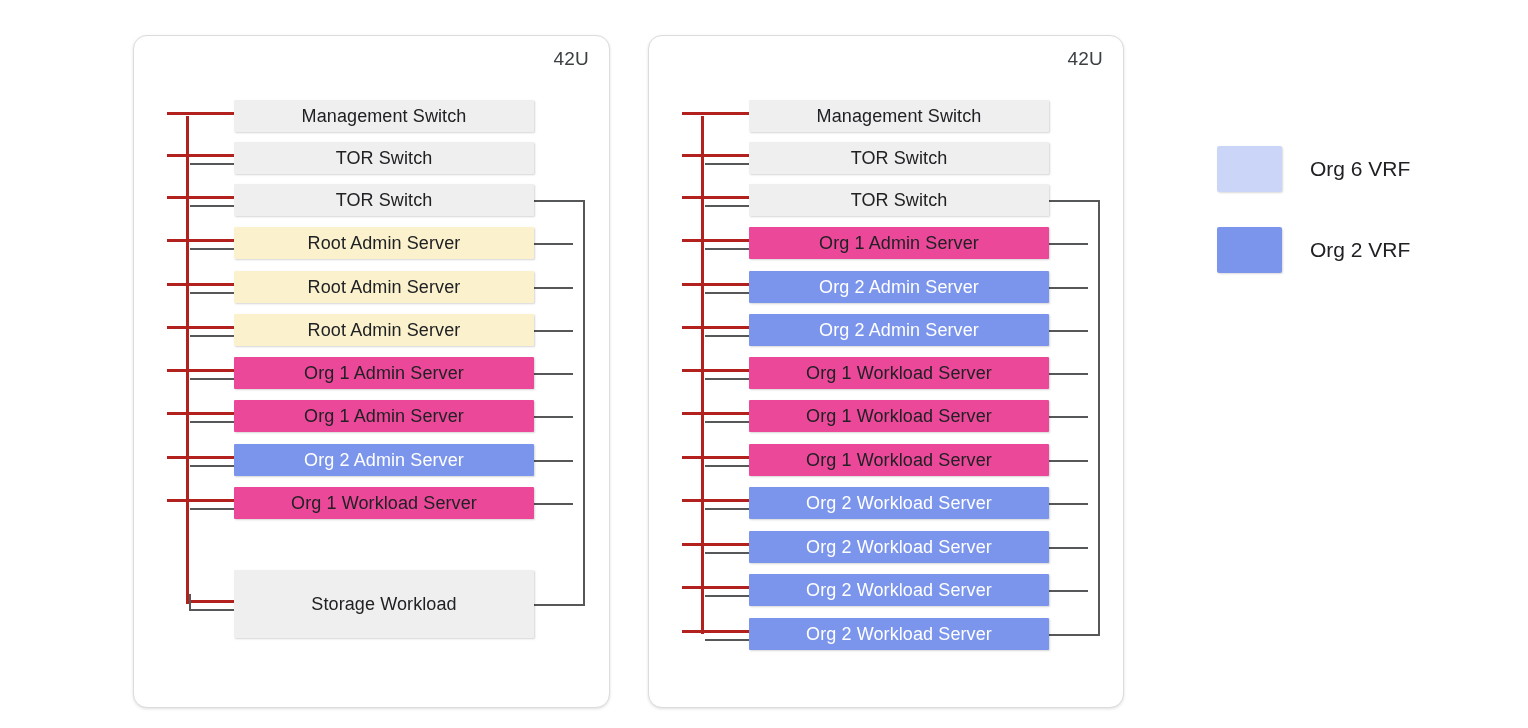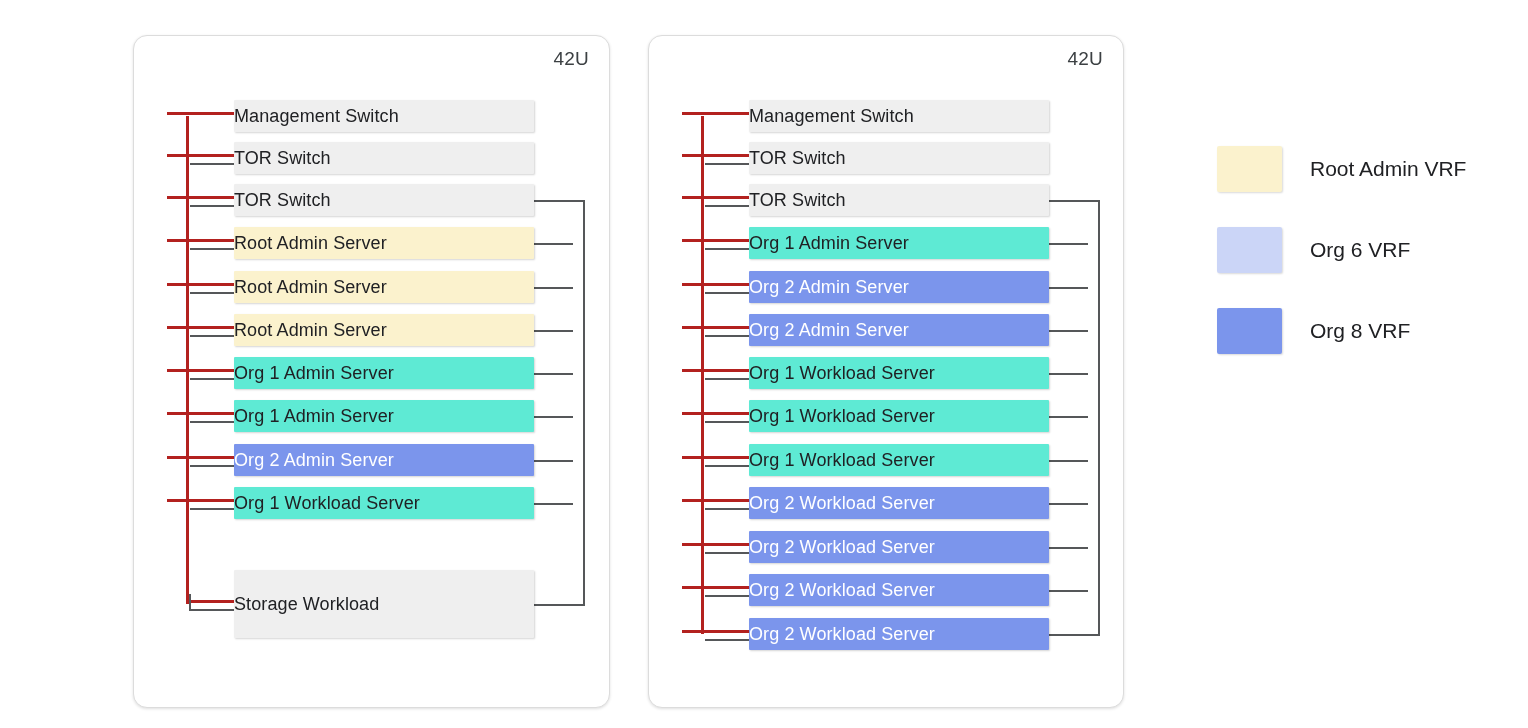--- a/index.html
+++ b/index.html
@@ -41,30 +41,31 @@
     letter-spacing: 0.2px;
     white-space: nowrap;
   }
 
   
   .device {
     position: absolute;
     box-sizing: border-box;
     display: flex;
     align-items: center;
+    justify-content: center;
     font-size: 18px;
     letter-spacing: 0.1px;
     white-space: nowrap;
     box-shadow: 1px 1px 2px rgba(0,0,0,0.17);
     border-radius: 1px;
   }
   .device.k-switch   { background: #EFEFEF; color: #202124; }
   .device.k-storage  { background: #EFEFEF; color: #202124; }
   .device.k-root     { background: #FBF2CD; color: #202124; }
-  .device.k-org1     { background: #5eead4; color: #202124; }
+  .device.k-org1     { background: #ec4899; color: #202124; }
   .device.k-org2     { background: #7B95EC; color: #ffffff; }
 
   
   .wire {
     position: absolute;
   }
   .wire.h { height: 0; border-top-style: solid; }
   .wire.v { width: 0;  border-left-style: solid; }
 
   .wire.mgmt        { border-color: #B3211F; }
@@ -251,25 +252,21 @@
       <span>Org 2 Workload Server</span>
     </div>
     <div class="wire h mgmt" style="left: 682px; top: 630px; width: 67px;"></div>
     <div class="wire h data" style="left: 705px; top: 639px; width: 44px;"></div>
     <div class="wire h data" style="left: 1049px; top: 634px; width: 39px;"></div>
     <div class="device k-org2" style="left: 749px; top: 618px; width: 300px; height: 32px;">
       <span>Org 2 Workload Server</span>
     </div>
     <div id="legend">
       <div class="legend-row">
-        <div class="legend-swatch" style="background: rgb(251, 242, 205);"></div>
-        <div class="legend-label">Root Admin VRF</div>
-      </div>
-      <div class="legend-row">
         <div class="legend-swatch" style="background: rgb(203, 213, 247);"></div>
         <div class="legend-label">Org 6 VRF</div>
       </div>
       <div class="legend-row">
         <div class="legend-swatch" style="background: rgb(123, 149, 236);"></div>
-        <div class="legend-label">Org 8 VRF</div>
+        <div class="legend-label">Org 2 VRF</div>
       </div>
     </div>
   </div>
 
 </body></html>

